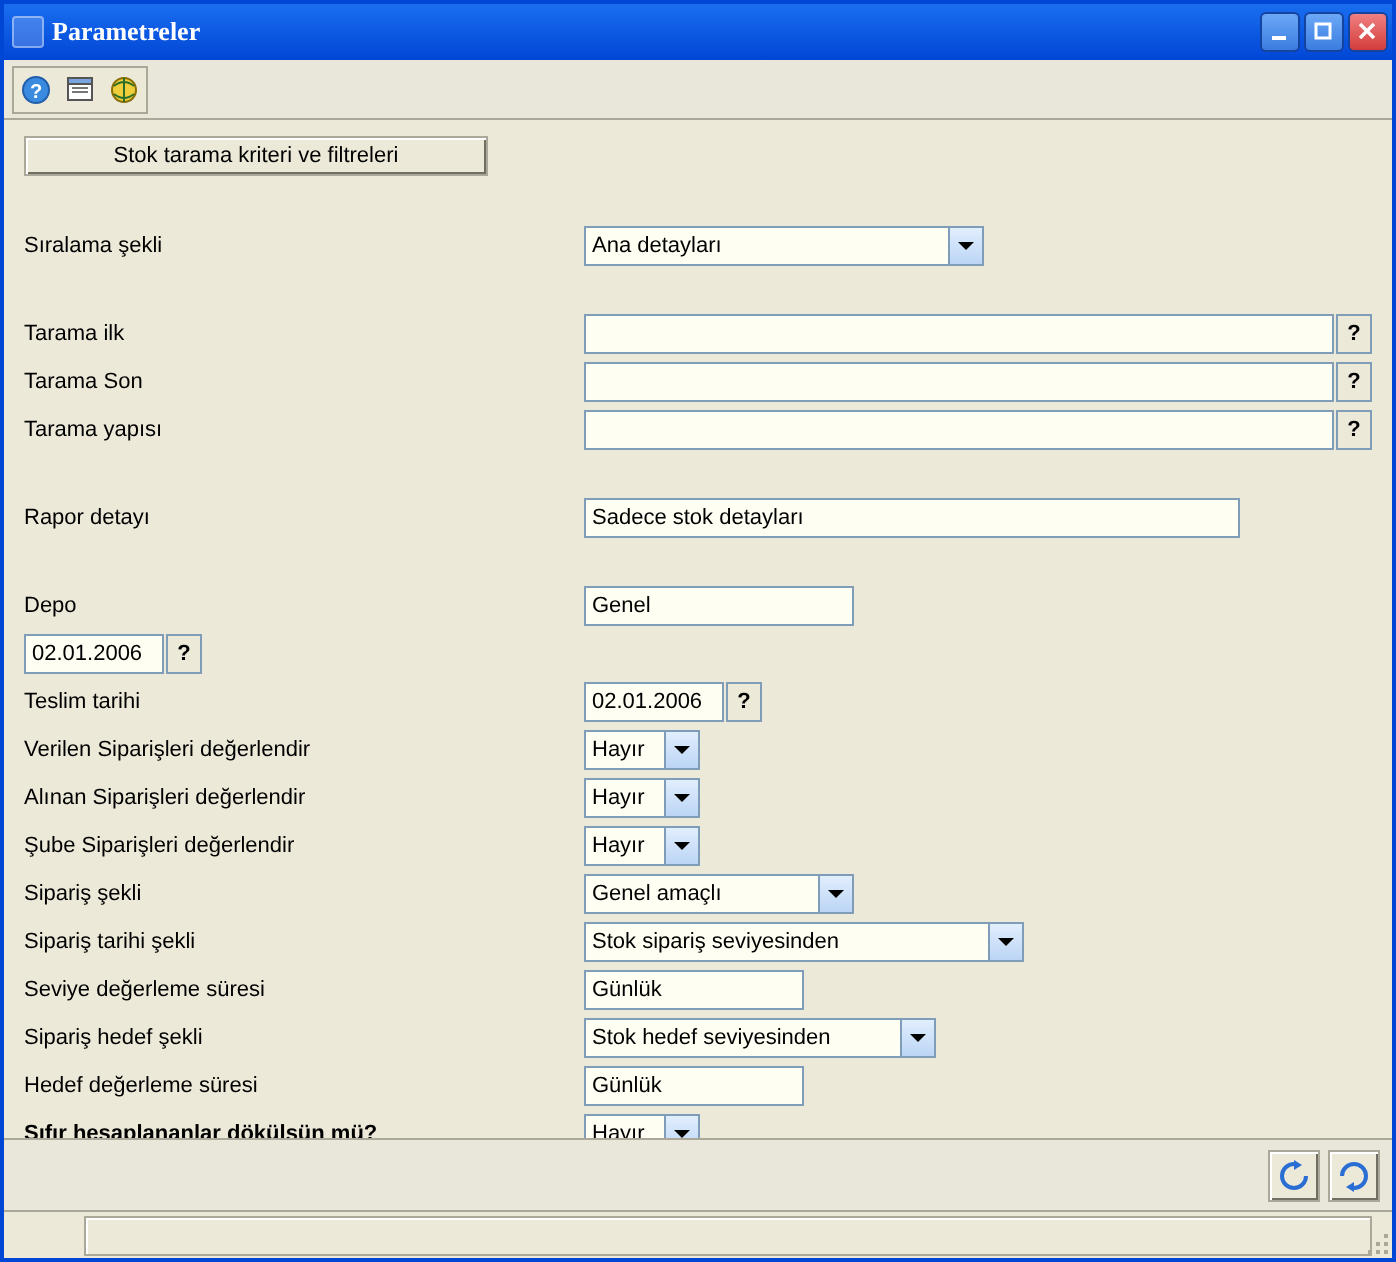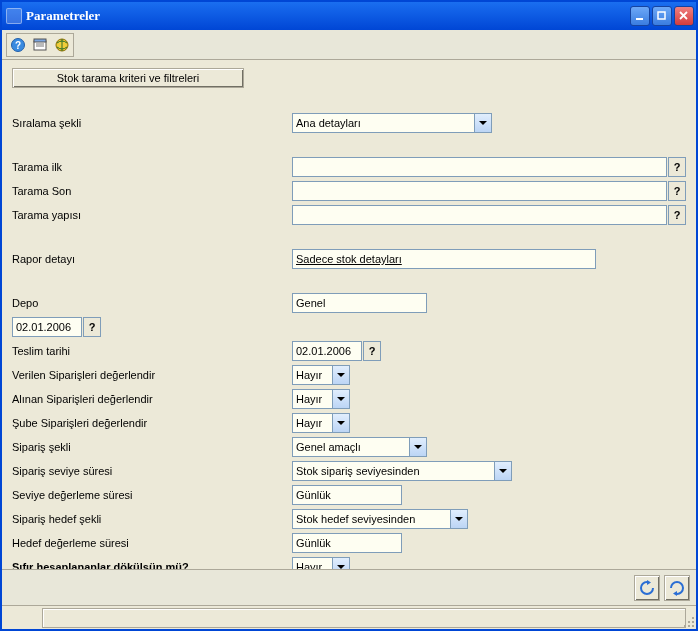--- a/index.html
+++ b/index.html
@@ -256,21 +256,21 @@
             <span>?</span>
           </div>
       </div>
     </div>
 
     <div class="spacer-lg"></div>
 
     <div class="row">
       <div class="label">Rapor detayı</div>
       <div class="field-area">
-        <input type="text" style="width: 304px; text-decoration: underline;" value="Sadece stok detayları">
+        <input type="text" style="width: 328px;" value="Sadece stok detayları">
       </div>
     </div>
 
     <div class="spacer-lg"></div>
 
     <div class="row">
       <div class="label">Depo</div>
       <div class="field-area">
         <input type="text" style="width: 135px;" value="Genel">
       </div>
@@ -337,21 +337,21 @@
         <div class="select-like" style="width:135px">
           <span>Genel amaçlı</span>
           <div class="arrow">
               <div class="tri-down"></div>
             </div>
         </div>
       </div>
     </div>
 
     <div class="row">
-      <div class="label">Sipariş seviye süresi</div>
+      <div class="label">Sipariş tarihi şekli</div>
       <div class="field-area">
         <div class="select-like" style="width:220px">
           <span>Stok sipariş seviyesinden</span>
           <div class="arrow">
               <div class="tri-down"></div>
             </div>
         </div>
       </div>
     </div>
 

